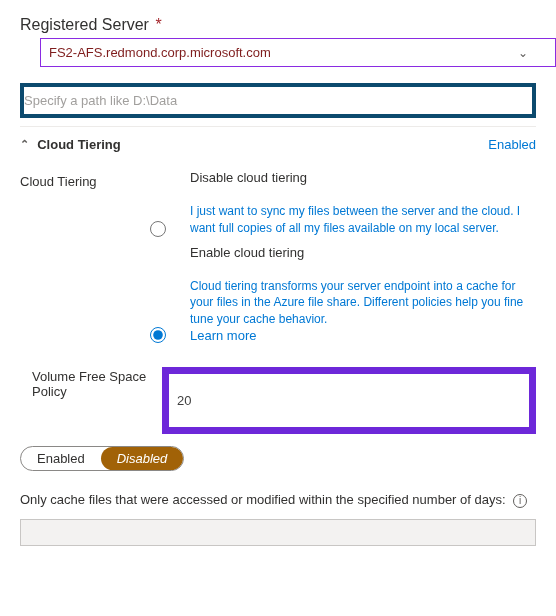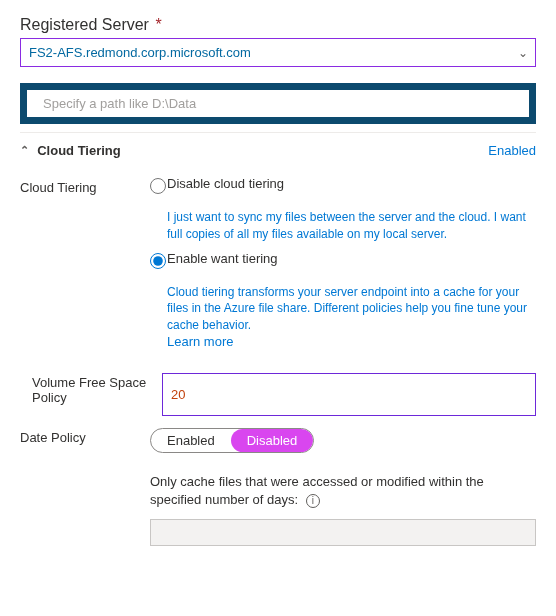--- a/index.html
+++ b/index.html
@@ -23,39 +23,40 @@
     }
     .select-wrapper {
       position: relative;
       margin-bottom: 16px;
     }
     .select-box {
       width: 100%;
       border: 1px solid #8a2be2;
       padding: 6px 32px 6px 8px;
       font-size: 13px;
-      color: #0369a1;
+      color: #7f1d1d;
       appearance: none;
       background: #fff;
       cursor: pointer;
       outline: none;
+      margin-left: 20px;
     }
     .select-chevron {
       position: absolute;
       right: 8px;
       top: 50%;
       transform: translateY(-50%);
       pointer-events: none;
       color: #605e5c;
       font-size: 12px;
     }
     .text-input {
       width: 100%;
-      border: 7px solid #0c4a6e;
-      padding: 6px 16px;
+      border: 4px solid #0c4a6e;
+      padding: 6px 0;
       font-size: 13px;
       color: #323130;
       outline: none;
     }
     .text-input::placeholder {
       color: #a19f9d;
     }
     .section-header {
       display: flex;
       align-items: center;
@@ -91,22 +92,22 @@
       min-width: 130px;
       padding-top: 4px;
       font-size: 13px;
       color: #323130;
     }
     .section-content-col {
       flex: 1;
     }
     .radio-option {
       display: flex;
-      align-items: flex-start;
-      gap: 1px;
+      align-items: flex-end;
+      gap: 24px;
       margin-bottom: 8px;
     }
     .radio-input {
       margin-top: 2px;
       accent-color: #0078d4;
       width: 16px;
       height: 16px;
       cursor: pointer;
       flex-shrink: 0;
     }
@@ -158,47 +159,48 @@
       border: 1px solid #605e5c;
       border-radius: 50%;
       font-size: 10px;
       color: #605e5c;
       cursor: pointer;
       vertical-align: middle;
       margin-left: 4px;
     }
     .number-input {
       width: 100%;
-      border: 1px solid #6d28d9;
-      padding: 13px 8px;
-      font-size: 13px;
-      color: #c2410c;
+      border: 7px solid #6d28d9;
+      padding: 19px 8px;
+      font-size: 13px;
+      color: #404040;
       outline: none;
     }
     .toggle-group {
       display: flex;
       align-items: center;
       border: 1px solid #8a8886;
       border-radius: 20px;
       overflow: hidden;
       width: fit-content;
       background: #fff;
     }
     .toggle-btn {
       padding: 4px 16px;
       font-size: 13px;
       cursor: pointer;
       border: none;
       background: transparent;
       color: #323130;
     }
     .toggle-btn.active {
-      background: #d946ef;
+      background: #a16207;
       color: #fff;
       border-radius: 20px;
+      font-style: italic;
     }
     .date-input {
       width: 100%;
       border: 1px solid #c8c6c4;
       padding: 5px 8px;
       font-size: 13px;
       color: #a19f9d;
       outline: none;
       background: #f3f2f1;
       margin-top: 4px;
@@ -244,38 +246,37 @@
       <input type="radio" class="radio-input" name="cloudTiering" style="">
       <div>
         <div class="radio-title">Disable cloud tiering</div>
         <div class="radio-desc">I just want to sync my files between the server and the cloud. I want full copies of all my files available on my local server.</div>
       </div>
     </div>
 
     <div class="radio-option">
       <input type="radio" class="radio-input" name="cloudTiering" checked="" style="">
       <div>
-        <div class="radio-title">Enable want tiering</div>
+        <div class="radio-title">Enable cloud tiering</div>
         <div class="radio-desc">Cloud tiering transforms your server endpoint into a cache for your files in the Azure file share. Different policies help you fine tune your cache behavior.</div>
         <a class="learn-more">Learn more</a>
       </div>
     </div>
 
   </div>
 </div>
 
 <div class="policy-section">
   <div class="policy-label-col">Volume Free Space Policy</div>
   <div class="policy-content-col">
     <input type="number" class="number-input" value="20" style="">
   </div>
 </div>
 
 <div class="date-policy-section">
-  <div class="policy-label-col">Date Policy</div>
   <div class="policy-content-col">
     <div class="toggle-group">
       <button class="toggle-btn">Enabled</button>
       <button class="toggle-btn active">Disabled</button>
     </div>
     <div class="policy-desc" style="margin-top:20px;">
       <span>Only cache files that were accessed or modified within the specified number of days:</span>
       <span class="info-icon">i</span>
     </div>
     <input type="text" class="date-input" disabled="" style="">

